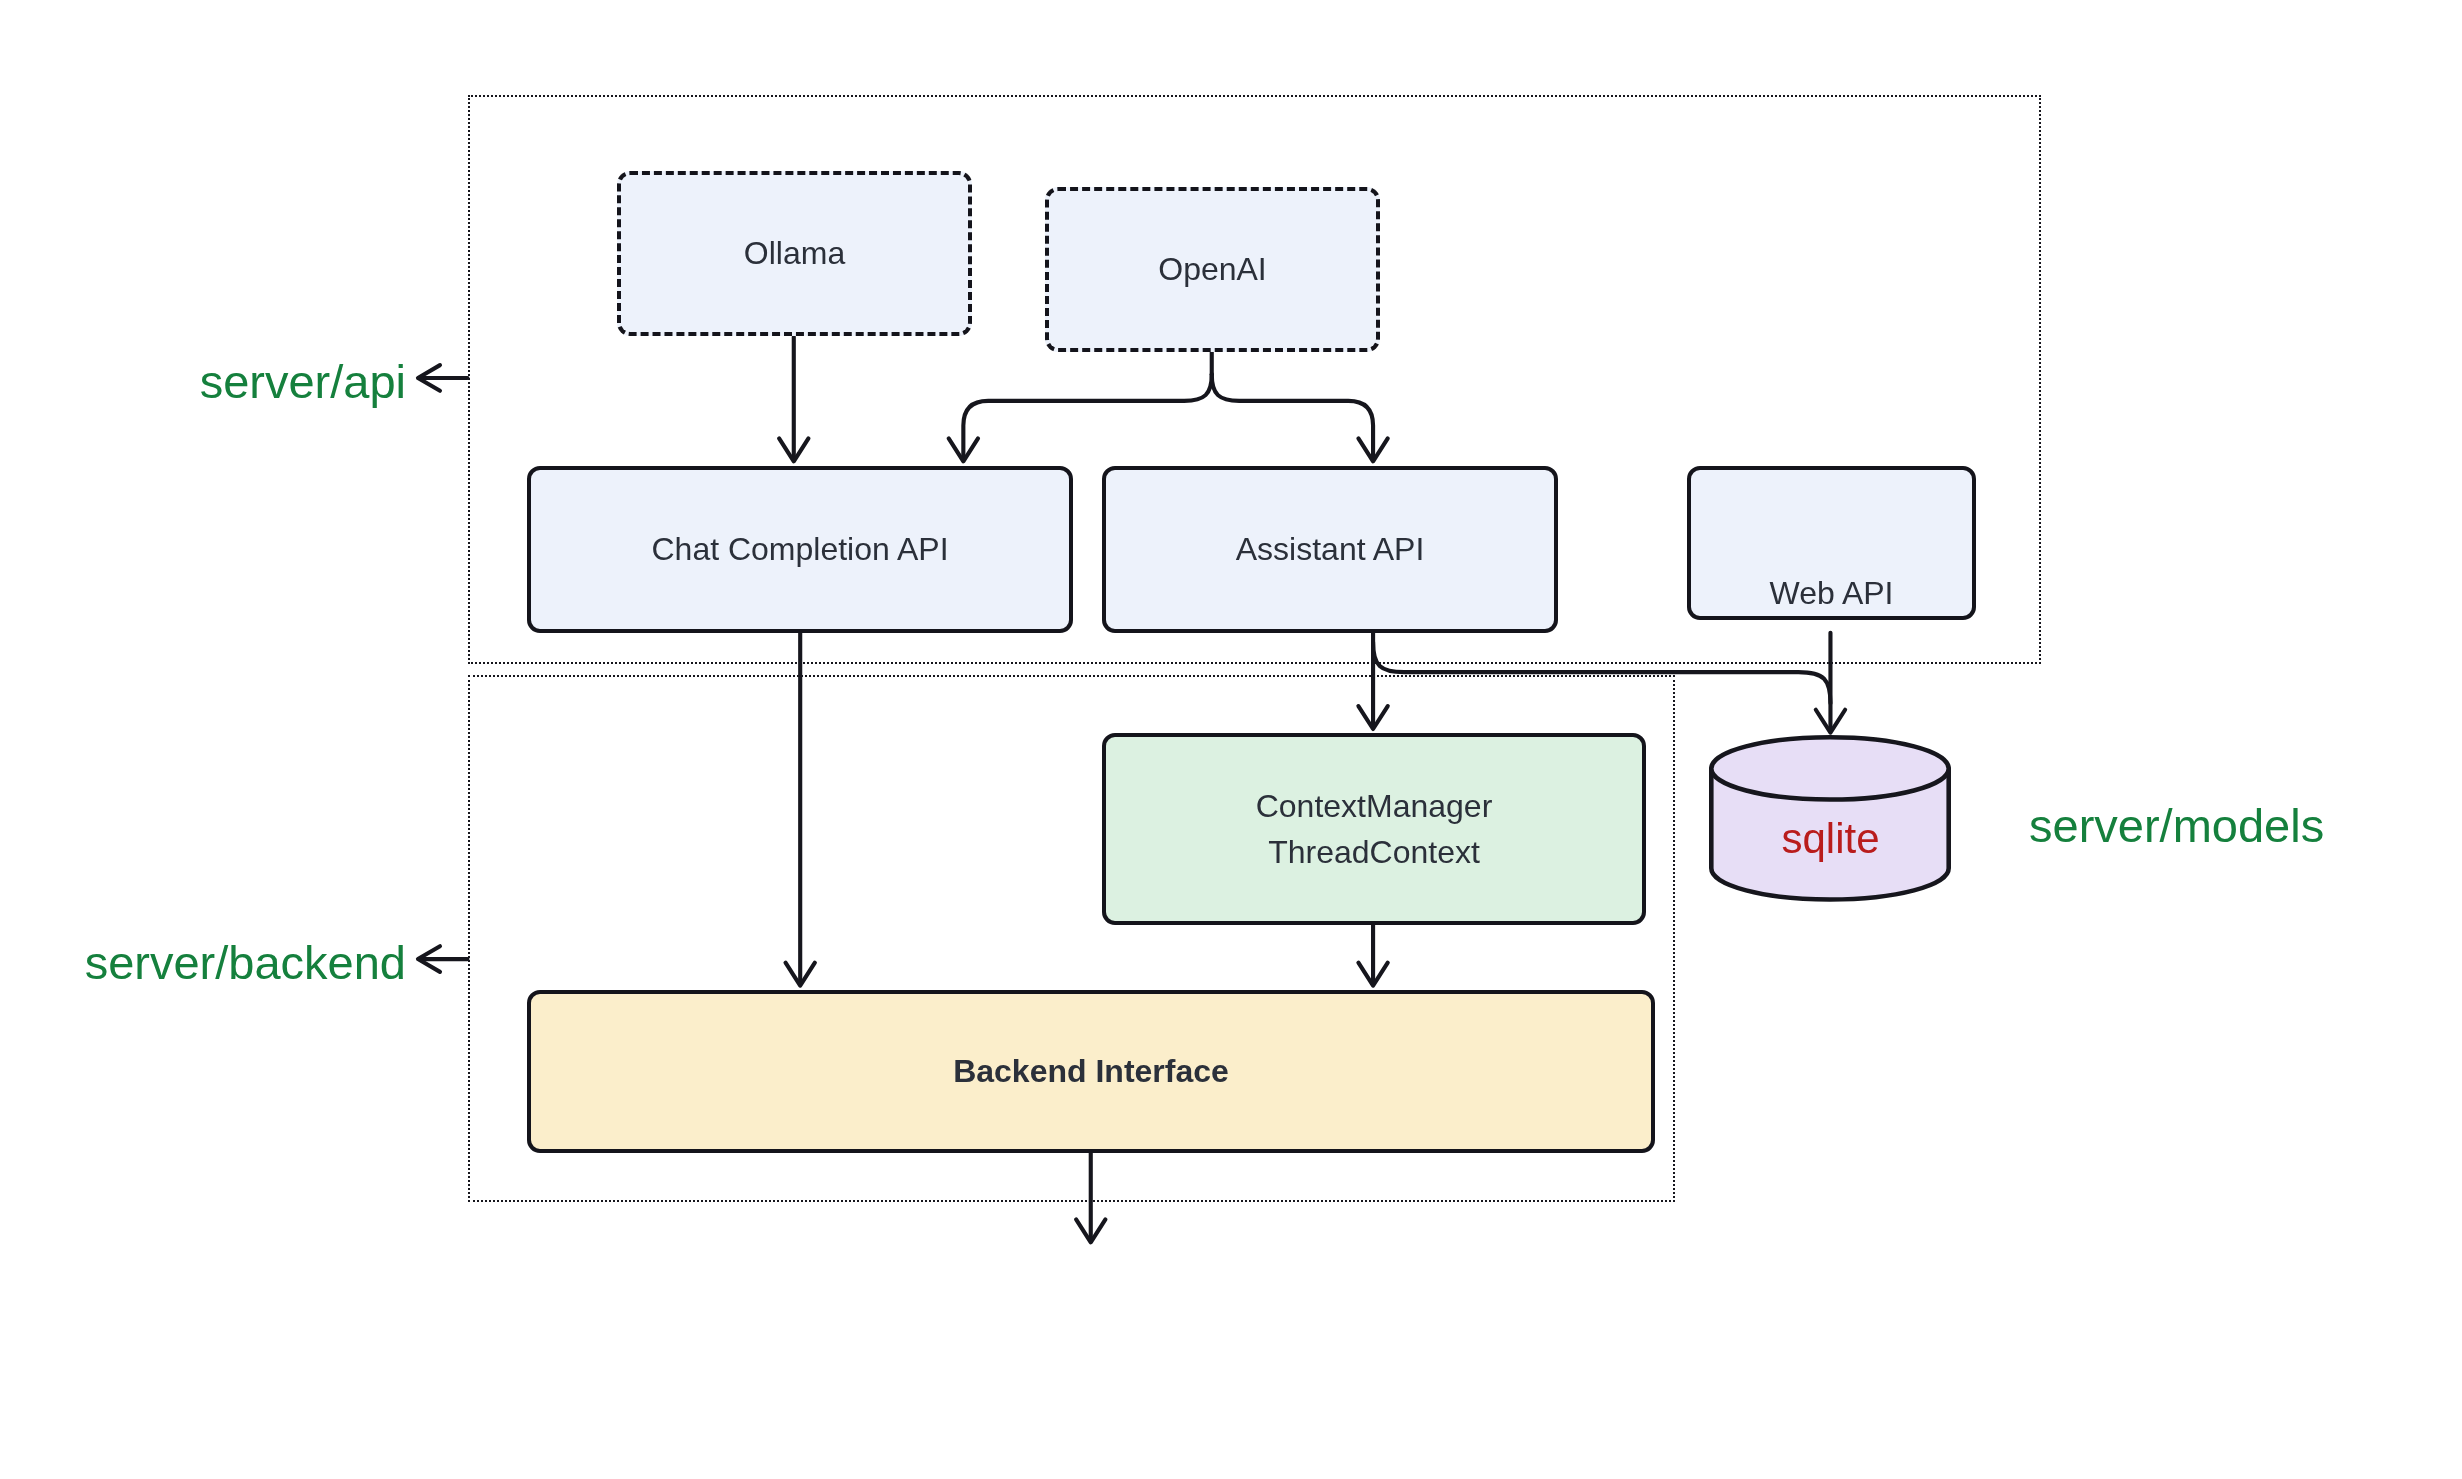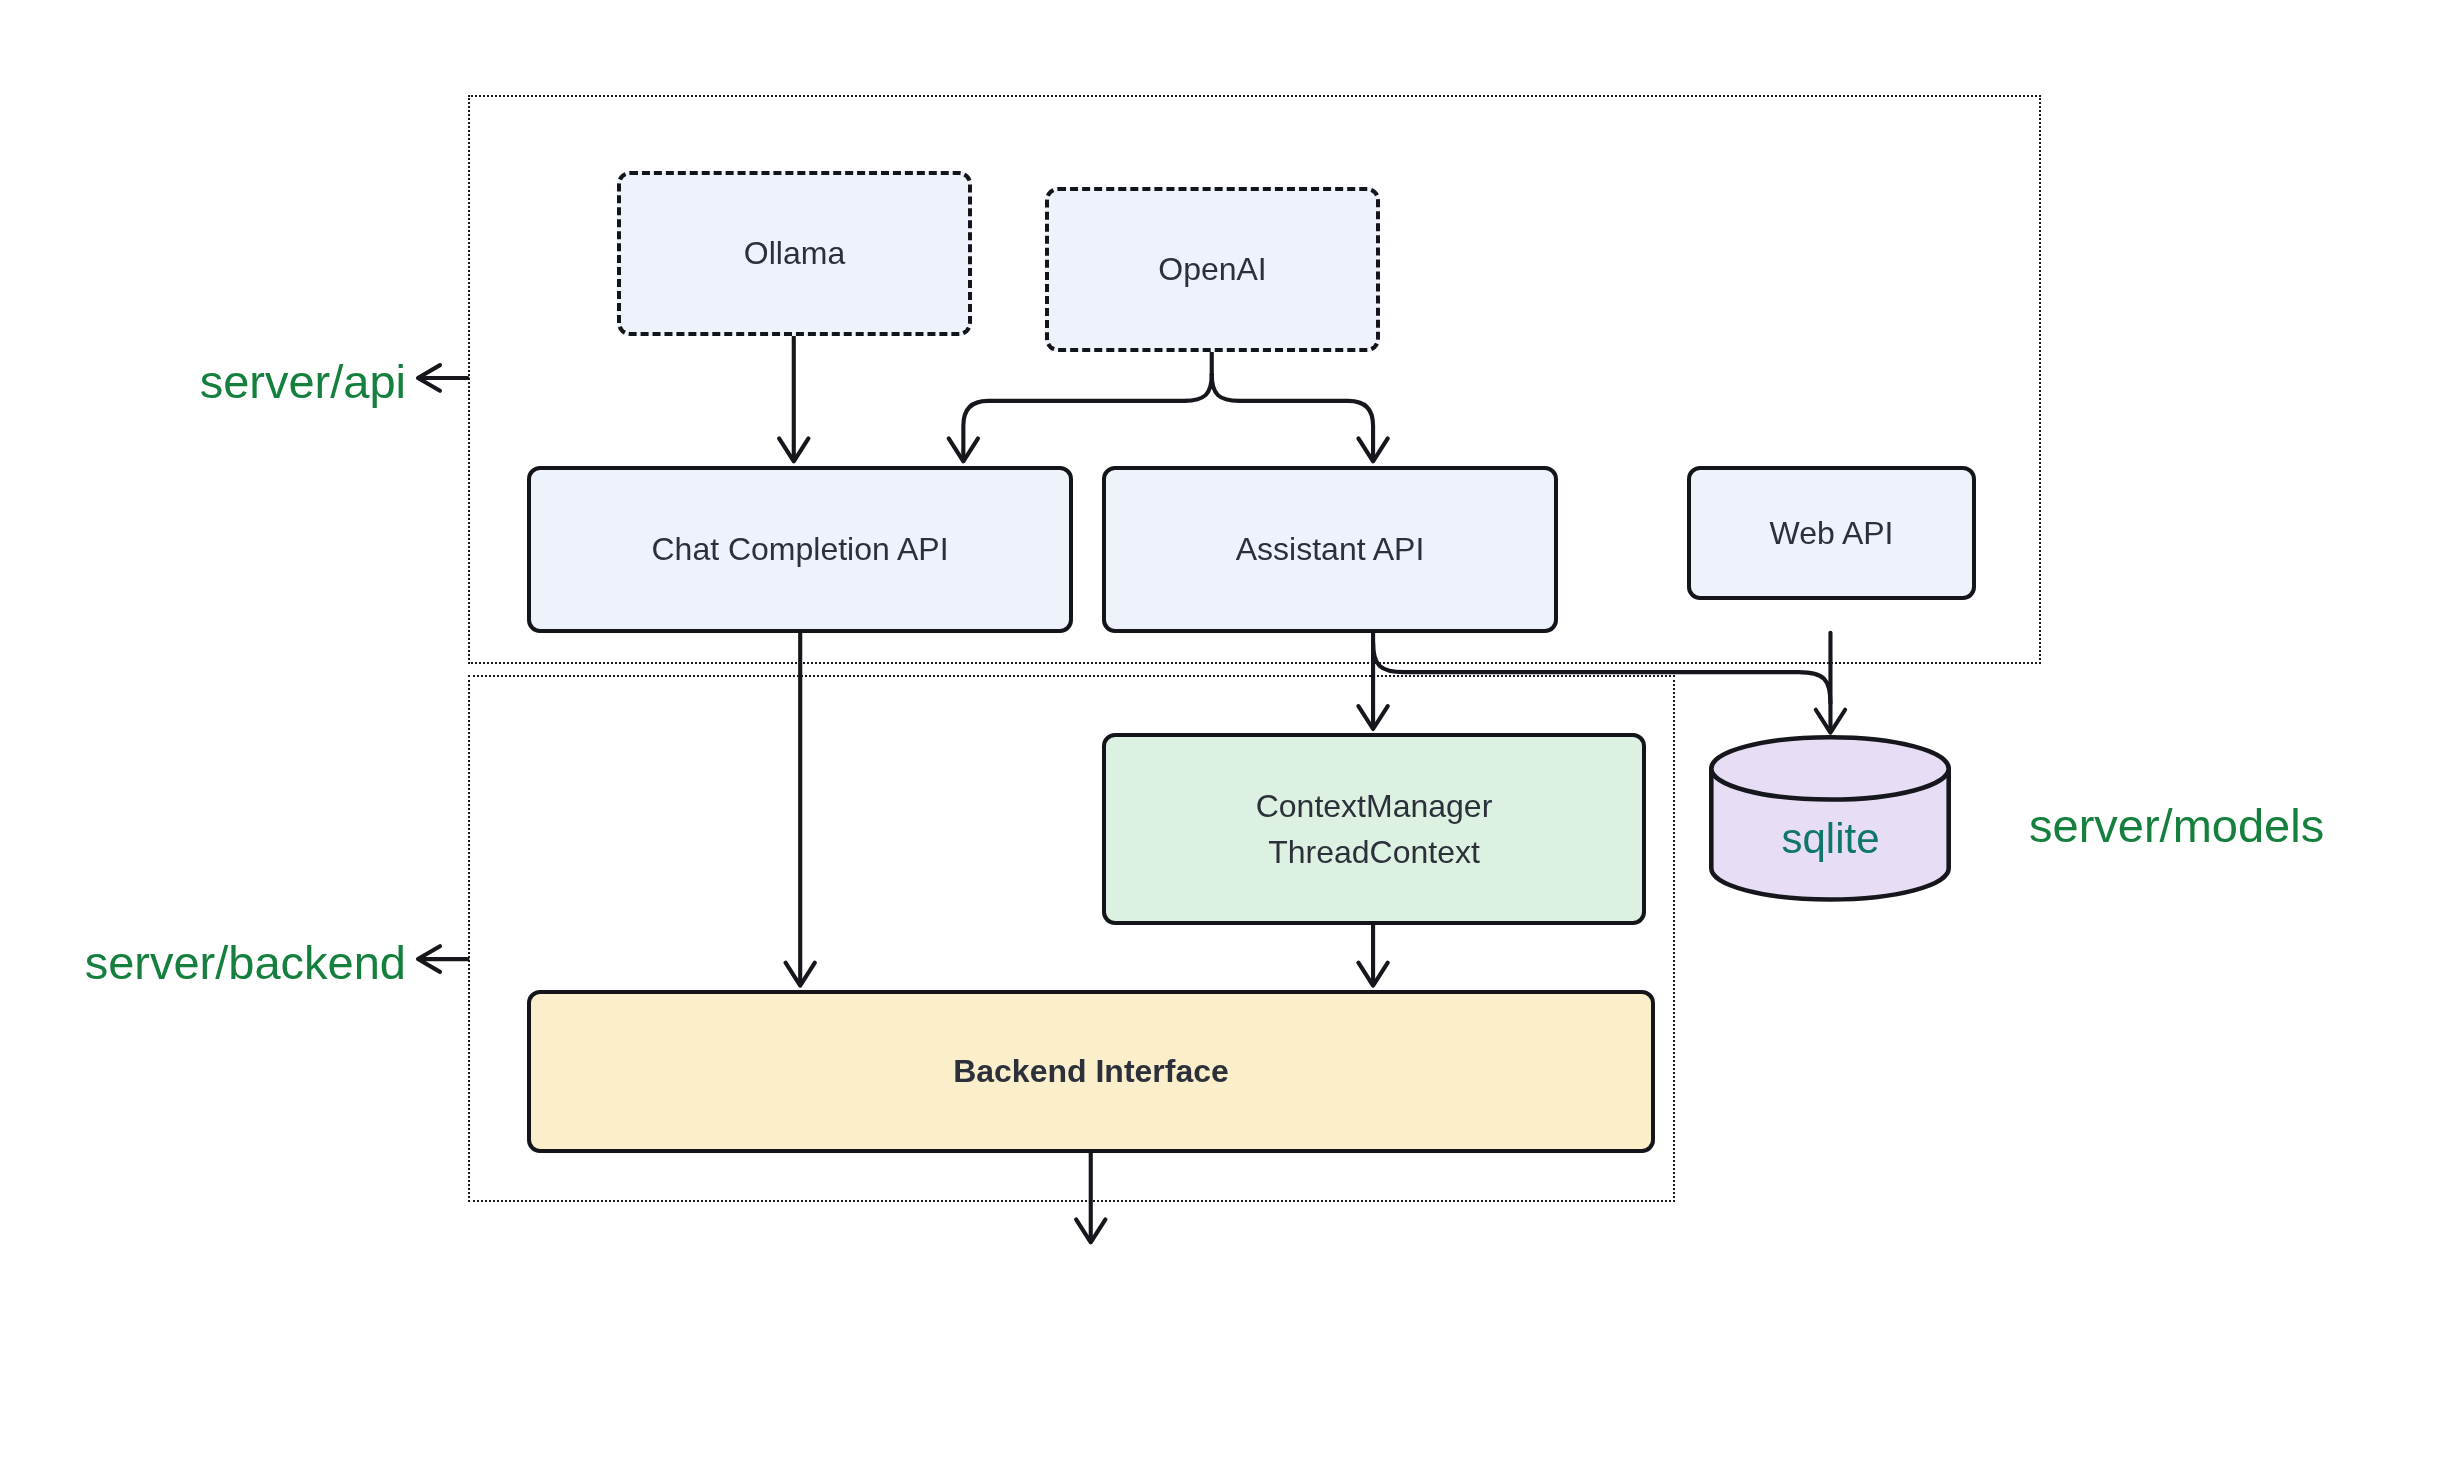--- a/index.html
+++ b/index.html
@@ -62,31 +62,31 @@
     line-height: 1.45;
     color: #2b303a;
     z-index: 3;
   }
   .node.dashed { border-style: dashed; border-width: 4.6px; }
 
   .node.ollama    { left: 617px;  top: 171px;  width: 355px;  height: 165px; }
   .node.openai    { left: 1045px; top: 171px;  width: 335px;  height: 165px; margin-top: 16px; }
   .node.chat      { left: 527px;  top: 466px;  width: 546px;  height: 167px; }
   .node.assistant { left: 1102px; top: 466px;  width: 456px;  height: 167px; }
-  .node.web       { left: 1687px; top: 466px;  width: 289px;  height: 134px; }
+  .node.web       { left: 1687px; top: 466px;  width: 289px;  height: 154px; justify-content: flex-end; }
   .node.context   { left: 1102px; top: 733px;  width: 544px;  height: 192px; background: #dcf1e1; }
   .node.backend   { left: 527px;  top: 990px; width: 1128px; height: 163px; background: #fbeecb; font-weight: bold; }
   .node.inference { left: 527px;  top: 1249px; width: 1125px; height: 160px; }
 
   
   .cyl-label {
     position: absolute;
     left: 1712px; top: 788px; width: 237px; height: 101px;
     display: flex; align-items: center; justify-content: center;
-    font-size: 42px; color: #0f766e;
+    font-size: 42px; color: #b91c1c;
     z-index: 3;
   }
 
   
   .side-label {
     position: absolute;
     font-size: 47px;
     color: #15803d;
     white-space: nowrap;
     z-index: 3;

